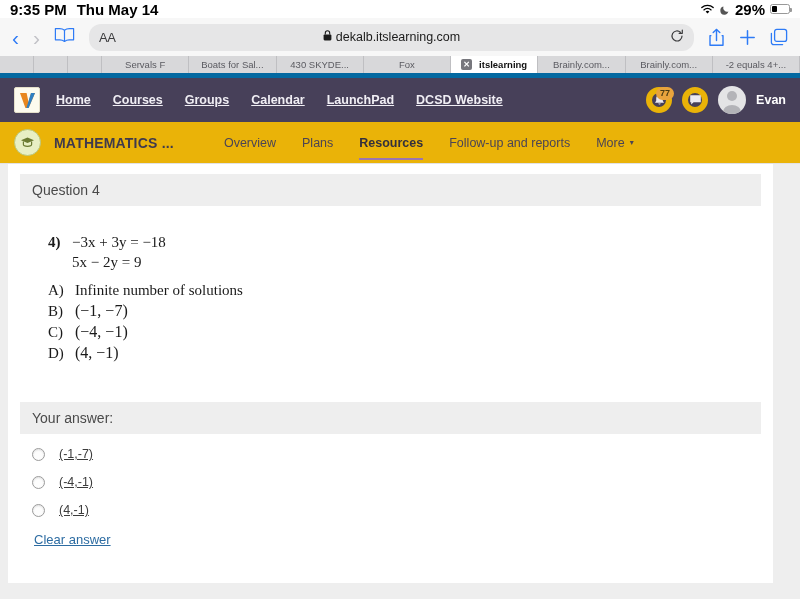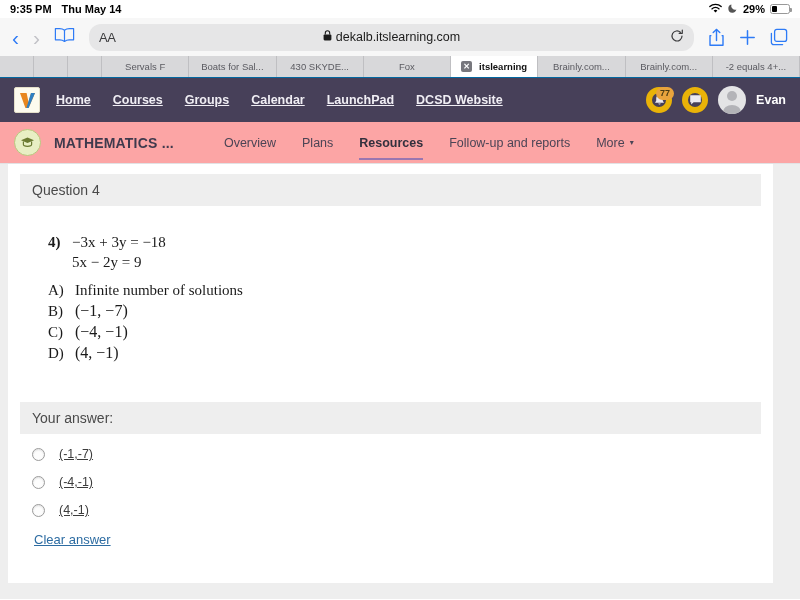--- a/index.html
+++ b/index.html
@@ -9,21 +9,21 @@
     background: #ffffff;
     overflow: hidden;
   }
 
   
   .statusbar {
     height: 18px;
     display: flex; align-items: center;
     padding: 0 10px;
     background: #ffffff;
-    font-size: 11px; font-weight: bold; color: #000;
+    font-size: 15px; font-weight: bold; color: #000;
   }
   .sb-left { display: flex; align-items: center; gap: 10px; }
   .sb-right { margin-left: auto; display: flex; align-items: center; gap: 5px; }
   .battery-shell {
     width: 20px; height: 10px; border: 1px solid #999; border-radius: 2.5px;
     position: relative; display: inline-block;
   }
   .battery-shell::after {
     content: ""; position: absolute; right: -3px; top: 3px;
     width: 2px; height: 4px; background: #999; border-radius: 0 1px 1px 0;
@@ -54,21 +54,21 @@
     font-size: 12.5px; color: #1b1b1b;
     display: flex; align-items: center; justify-content: center; gap: 4px;
   }
   .url-reload { margin-left: auto; font-size: 14px; color: #3c3c3e; z-index: 1; }
   .tb-icon { color: #2e7bf6; display: flex; align-items: center; }
 
   
   .tabstrip {
     height: 22px; background: #d8d8da;
     display: flex; align-items: stretch;
-    border-bottom: 1px solid #0369a1;
+    border-bottom: 5px solid #0369a1;
   }
   .tab {
     flex: 1 1 0; min-width: 0;
     display: flex; align-items: center; justify-content: center;
     font-size: 9.5px; color: #5a5a60;
     border-right: 1px solid #bfbfc2;
     background: #d8d8da;
     overflow: hidden; white-space: nowrap; padding: 0 4px;
     position: relative;
   }
@@ -120,21 +120,21 @@
   }
   .avatar::after {
     content: ""; position: absolute; left: 50%; bottom: -5px;
     transform: translateX(-50%);
     width: 18px; height: 14px; border-radius: 50% 50% 0 0; background: #b3b3b8;
   }
   .username { color: #fff; font-size: 12.5px; font-weight: bold; }
 
   
   .coursebar {
-    height: 42px; background: #fca5a5;
+    height: 42px; background: #eab308;
     display: flex; align-items: center; padding: 0 14px;
     border-bottom: 1px solid #e2e2e4;
   }
   .course-icon {
     width: 27px; height: 27px; border-radius: 50%;
     background: #e8efc4; border: 1px solid #b9c77e;
     display: flex; align-items: center; justify-content: center;
     margin-right: 13px; flex: none;
   }
   .course-title {

